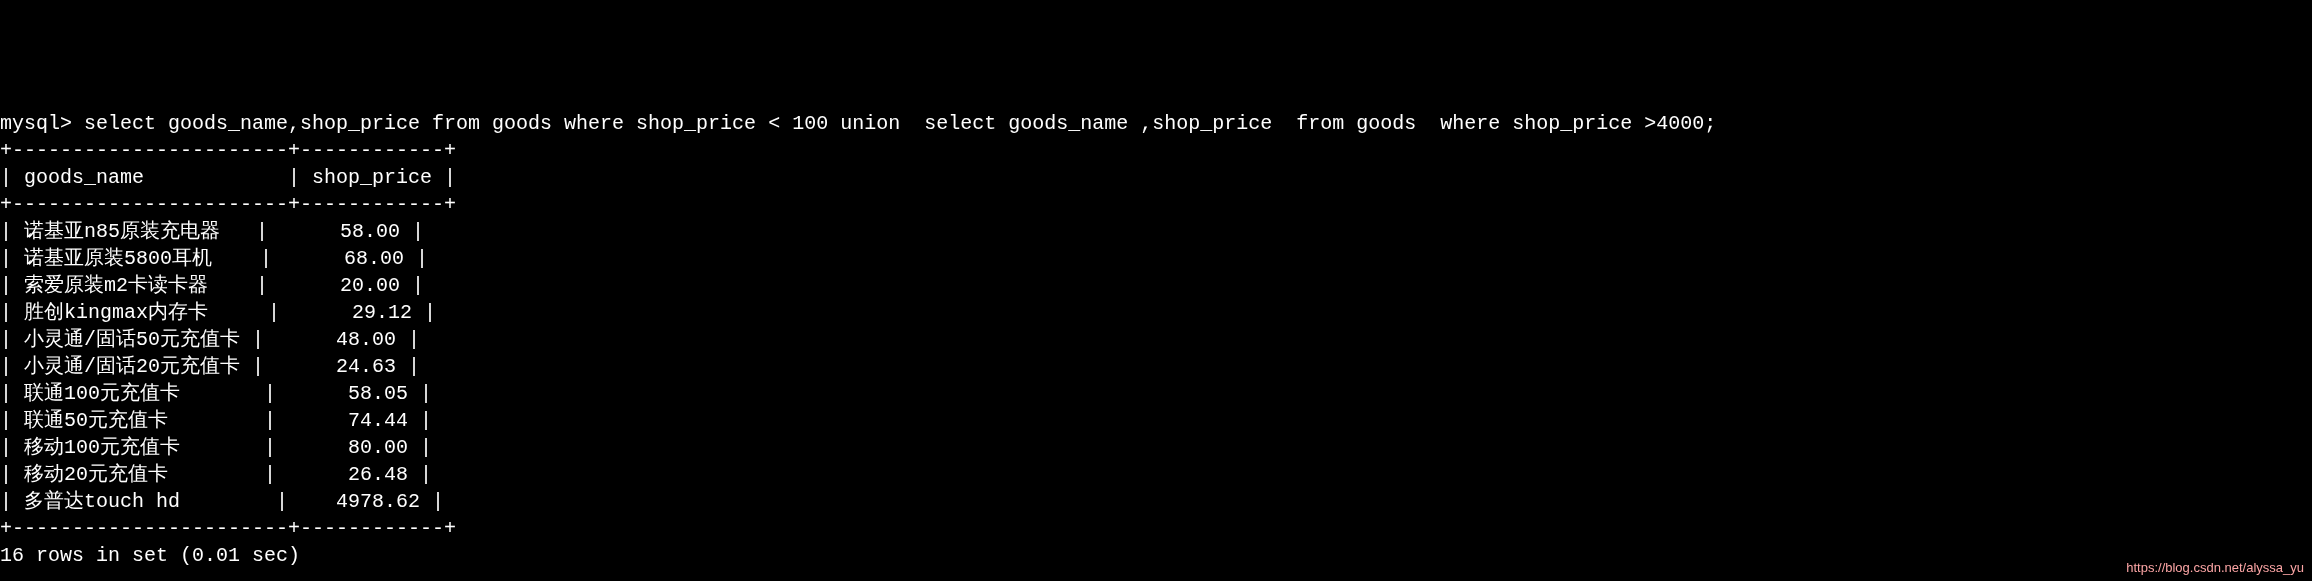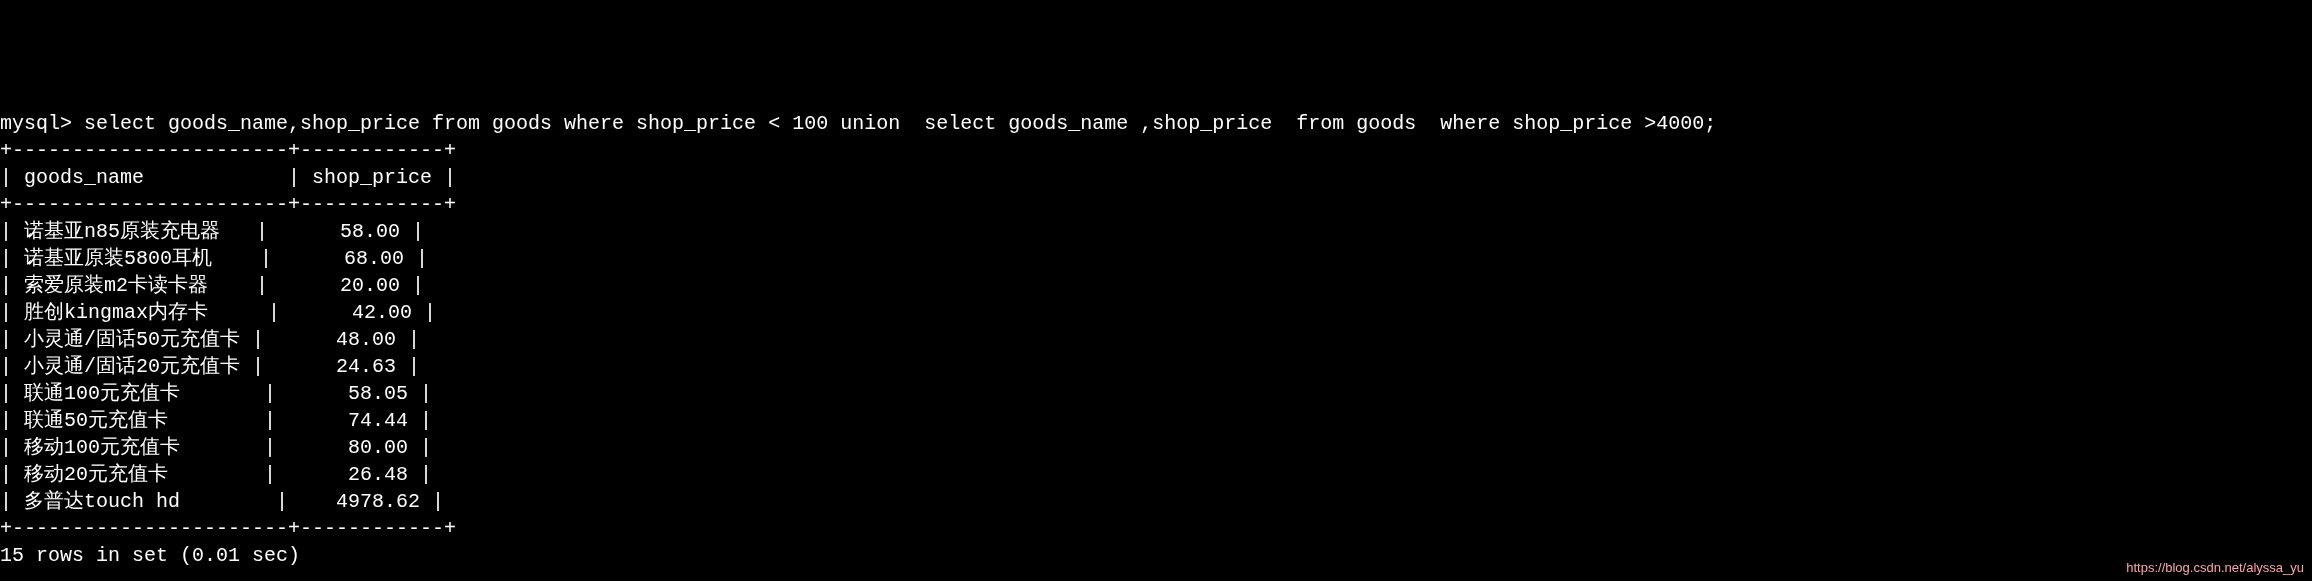--- a/index.html
+++ b/index.html
@@ -39,27 +39,27 @@
 
 
 
 <div class="terminal-output"><span>mysql&gt; </span><span>select goods_name,shop_price from goods where shop_price &lt; 100 union  select goods_name ,shop_price  from goods  where shop_price &gt;4000;</span>
 <span>+-----------------------+------------+</span>
 <span>| goods_name            | shop_price |</span>
 <span>+-----------------------+------------+</span>
 <span>| 诺基亚n85原装充电器   |      58.00 |</span>
 <span>| 诺基亚原装5800耳机    |      68.00 |</span>
 <span>| 索爱原装m2卡读卡器    |      20.00 |</span>
-<span>| 胜创kingmax内存卡     |      42.00 |</span>
+<span>| 胜创kingmax内存卡     |      29.12 |</span>
 <span>| 小灵通/固话50元充值卡 |      48.00 |</span>
 <span>| 小灵通/固话20元充值卡 |      24.63 |</span>
 <span>| 联通100元充值卡       |      58.05 |</span>
 <span>| 联通50元充值卡        |      74.44 |</span>
 <span>| 移动100元充值卡       |      80.00 |</span>
 <span>| 移动20元充值卡        |      26.48 |</span>
 <span>| 多普达touch hd        |    4978.62 |</span>
 <span>+-----------------------+------------+</span>
-<span>15 rows in set (0.01 sec)</span></div>
+<span>16 rows in set (0.01 sec)</span></div>
 
 <div class="watermark">https://blog.csdn.net/alyssa_yu</div>
 
 
 
 
 </body></html>

